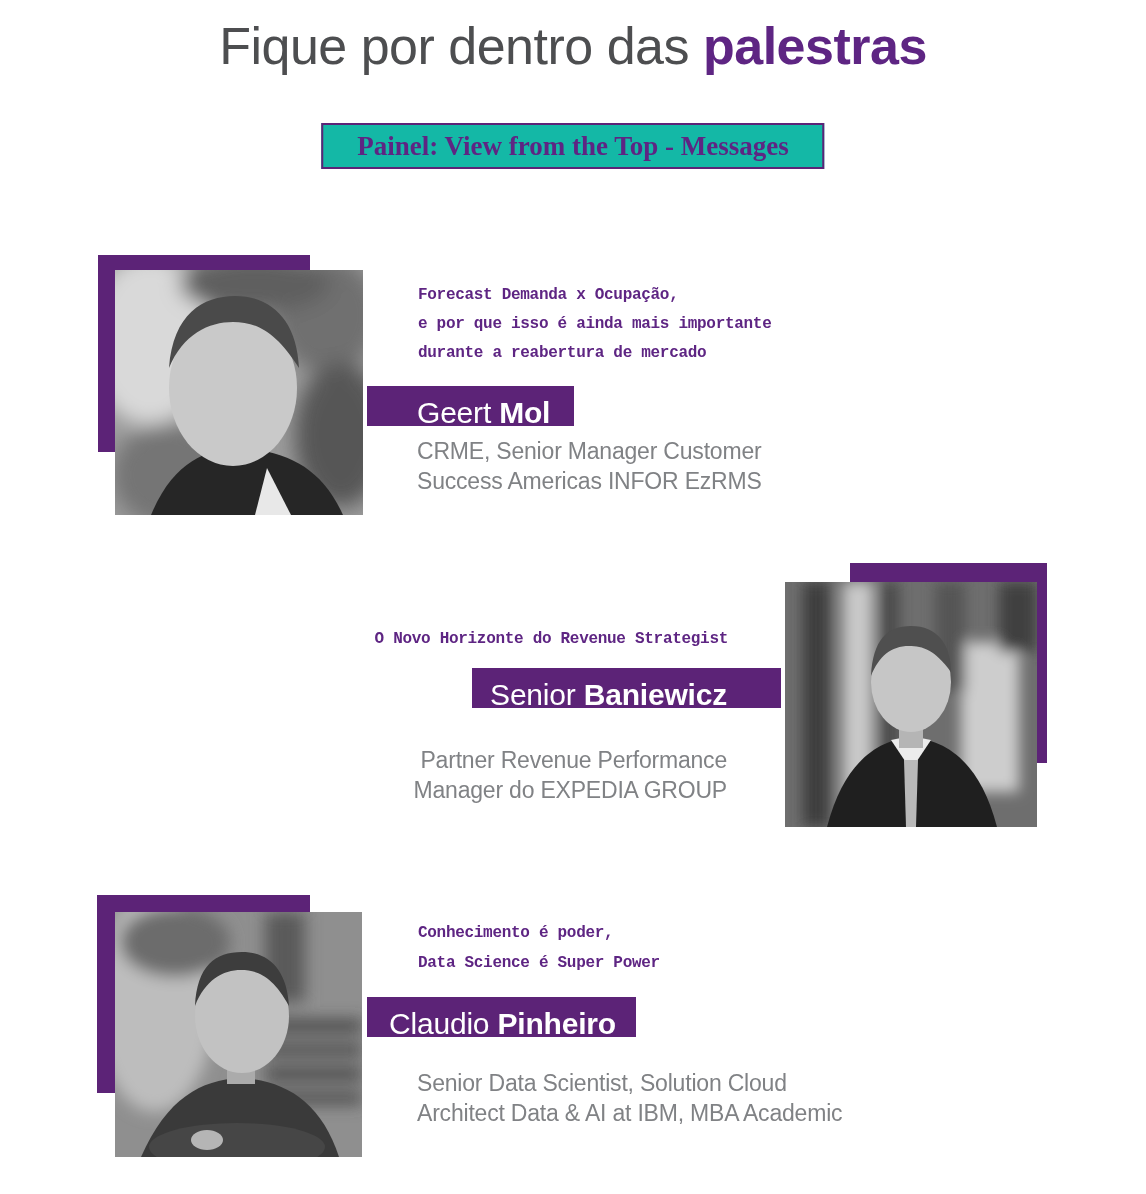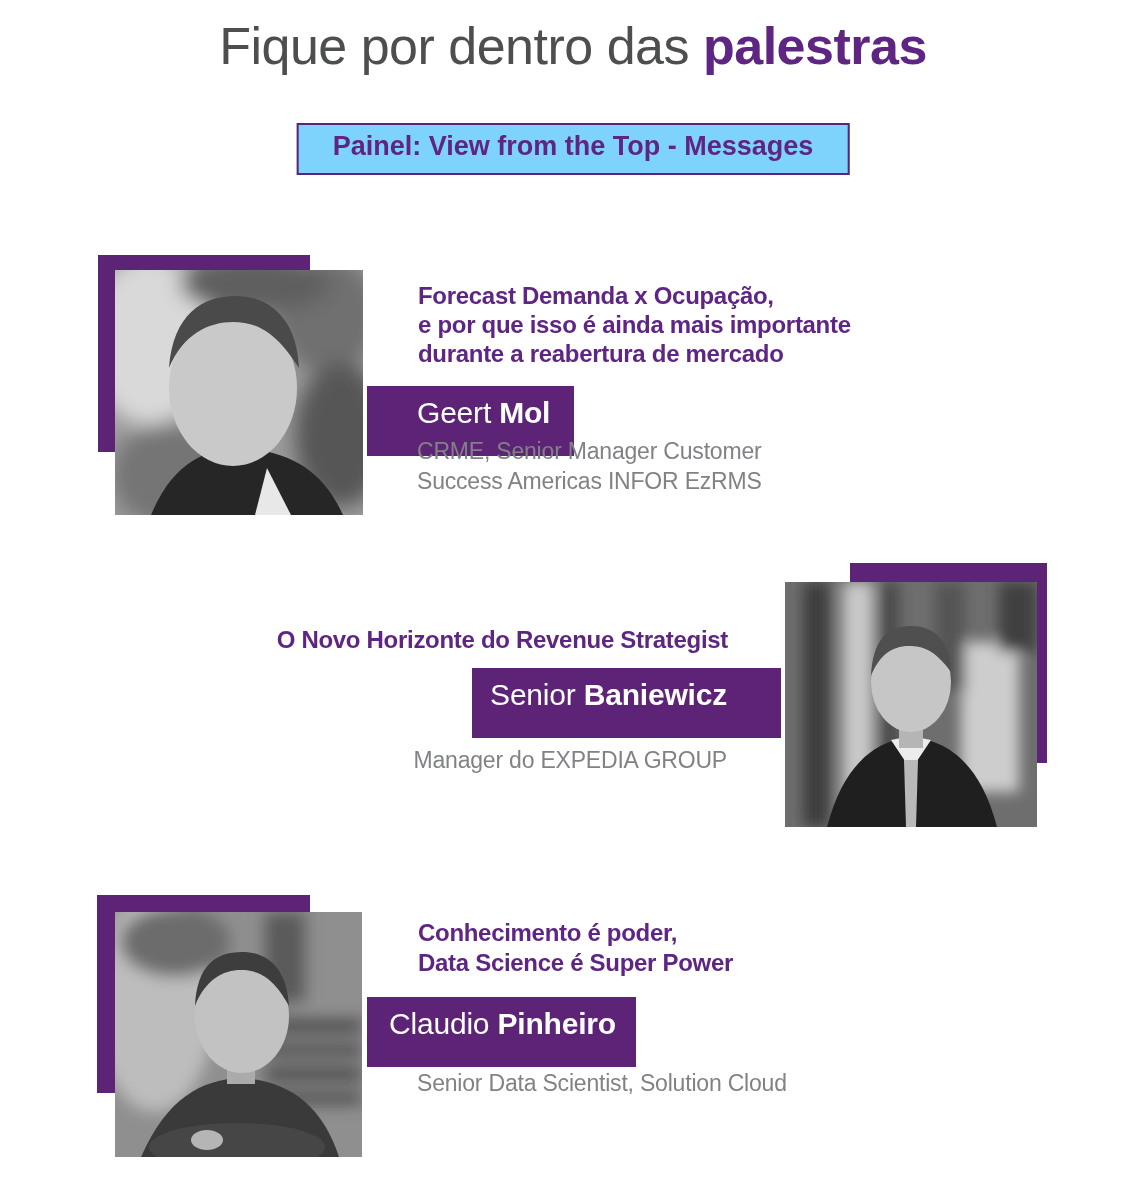--- a/index.html
+++ b/index.html
@@ -34,56 +34,58 @@
   .page-title .hl{
     font-weight:700;
     color:var(--purple-text);
   }
   .panel-box{
     position:absolute;
     top:123px; left:50%;
     transform:translateX(-50%);
     border:2px solid var(--purple);
     padding:0 34px;
-    height:52px;
+    height:46px;
     line-height:42px;
     font-size:27px;
     font-weight:700;
     color:var(--purple-text);
     white-space:nowrap;
-    background:#7dd3fc;
+    background:#14b8a6;
+    font-family:Liberation Serif, serif;
   }
   
   .accent-square{
     position:absolute;
     background:var(--purple);
     z-index:0;
   }
   .photo{
     position:absolute;
     z-index:1;
     overflow:hidden;
   }
   .photo svg{display:block;width:100%;height:100%;}
   .talk-title{
     position:absolute;
     z-index:2;
-    font-size:24px;
+    font-size:16px;
     line-height:29px;
     font-weight:700;
     letter-spacing:-0.3px;
     color:var(--purple-text);
     white-space:nowrap;
+    font-family:Liberation Mono, monospace;
   }
   .name-banner{
     position:absolute;
     z-index:2;
     background:var(--purple);
     color:#ffffff;
-    height:70px;
+    height:40px;
     line-height:54px;
     font-size:30px;
     letter-spacing:-0.2px;
     white-space:nowrap;
   }
   .name-banner .last{font-weight:700;}
   .desc{
     position:absolute;
     z-index:2;
     font-size:23px;
@@ -183,20 +185,21 @@
         <rect x="114" y="132" width="24" height="34" fill="#b5b5b5"></rect>
         <ellipse cx="126" cy="100" rx="40" ry="50" fill="#c6c6c6"></ellipse>
         <path d="M86 94 C88 58 102 44 126 44 C152 44 166 62 166 90 C150 68 138 64 124 64 C106 64 94 74 86 94 Z" fill="#4f4f4f"></path>
       </svg>
     </div>
     <div class="talk-title tt-2">
       <div>O Novo Horizonte do Revenue Strategist</div>
     </div>
     <div class="name-banner nb-2"><span class="first">Senior</span> <span class="last">Baniewicz</span></div>
     <div class="desc d-2 align-right">
+      <div>Partner Revenue Performance</div>
       <div>Manager do EXPEDIA GROUP</div>
     </div>
   </section>
 
   <section>
     <div class="accent-square sq-3"></div>
     <div class="photo photo-3">
       <svg viewBox="0 0 247 245" preserveAspectRatio="none" aria-hidden="true">
         <defs>
             <filter id="b3" x="-30%" y="-30%" width="160%" height="160%">
@@ -221,16 +224,17 @@
         <path d="M80 94 C82 54 100 40 127 40 C154 40 172 58 174 94 C158 64 142 58 126 58 C108 58 90 68 80 94 Z" fill="#3d3d3d"></path>
       </svg>
     </div>
     <div class="talk-title tt-3">
       <div>Conhecimento é poder,</div>
       <div>Data Science é Super Power</div>
     </div>
     <div class="name-banner nb-3"><span class="first">Claudio</span> <span class="last">Pinheiro</span></div>
     <div class="desc d-3">
       <div>Senior Data Scientist, Solution Cloud</div>
+      <div>Architect Data &amp; AI at IBM, MBA Academic</div>
     </div>
   </section>
 
 </div>
 
 </body></html>

